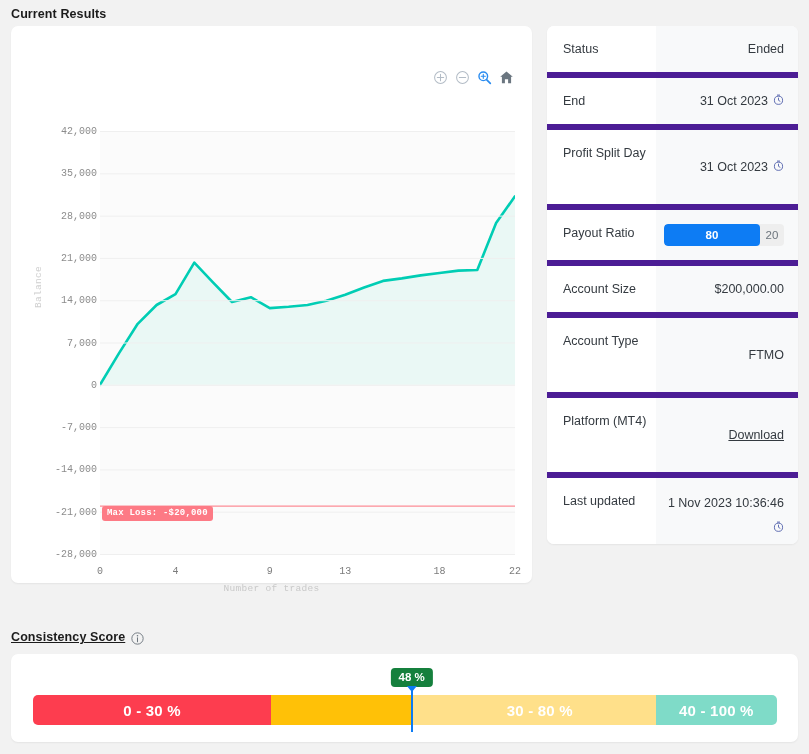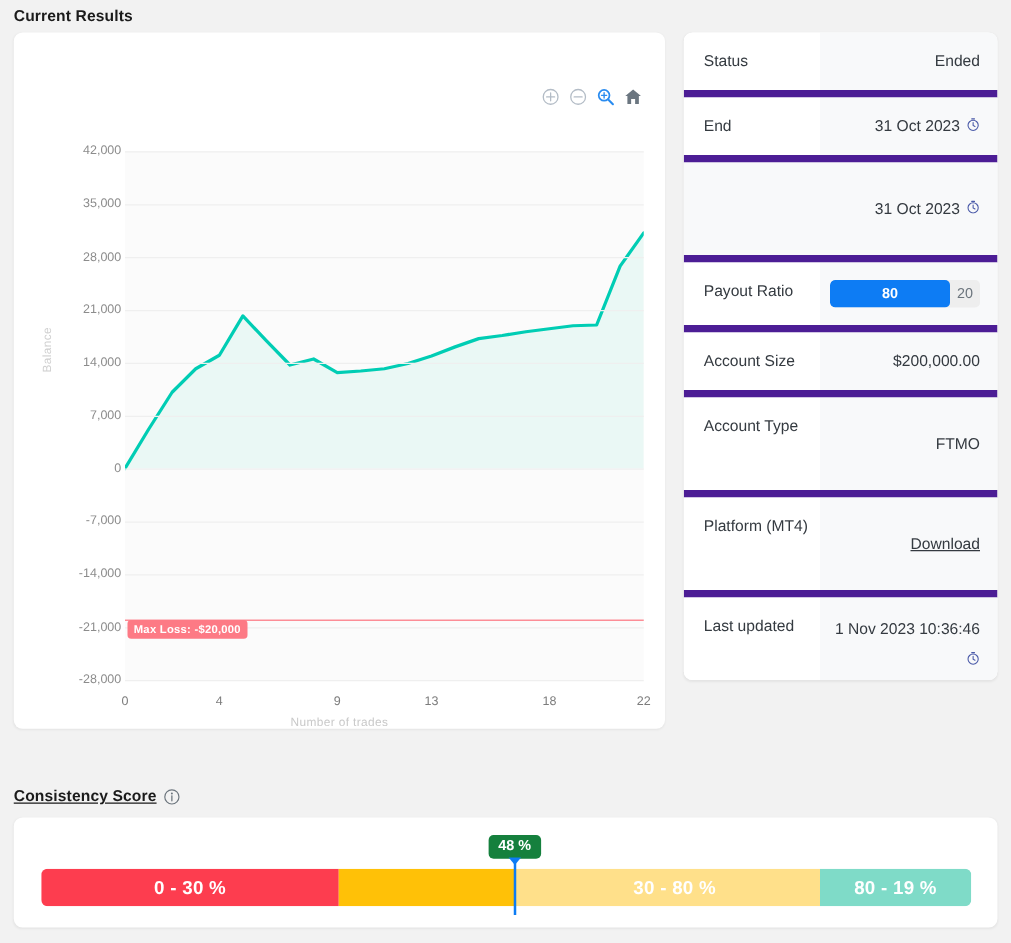--- a/index.html
+++ b/index.html
@@ -39,21 +39,21 @@
   }
 
   
   .chart-toolbar {
     position: absolute;
     right: 18px; top: 44px;
     display: flex; align-items: center; gap: 7px;
   }
   .tb-icon { width: 15px; height: 15px; display: block; cursor: pointer; }
 
-  .plot-wrap { position: absolute; left: 0; top: 0; width: 521px; height: 557px; }
+  .plot-wrap { position: absolute; left: 0; top: 10px; width: 521px; height: 557px; font-family: Liberation Mono, monospace; }
 
   .y-axis-title {
     position: absolute;
     left: 22px; top: 272px;
     transform: rotate(-90deg);
     transform-origin: left top;
     font-size: 9.5px;
     color: #cfcfcf;
     letter-spacing: .3px;
     white-space: nowrap;
@@ -323,20 +323,21 @@
           <div class="info-value">
             <span>31 Oct 2023</span>
             <span class="clock-icon"><svg width="11" height="11" viewBox="0 0 14 14">
                 <circle cx="7" cy="8" r="5.2" fill="none" stroke="#4a5aa8" stroke-width="1.1"></circle>
                 <path d="M7 5.2V8l1.9 1.2" stroke="#4a5aa8" stroke-width="1.1" stroke-linecap="round" fill="none"></path>
                 <path d="M5.6 1.4h2.8" stroke="#4a5aa8" stroke-width="1.2" stroke-linecap="round"></path>
               </svg></span>
           </div>
         </div>
         <div class="info-row">
+          <div class="info-label">Profit Split Day</div>
           <div class="info-value tall">
             <span>31 Oct 2023</span>
             <span class="clock-icon"><svg width="11" height="11" viewBox="0 0 14 14">
                 <circle cx="7" cy="8" r="5.2" fill="none" stroke="#4a5aa8" stroke-width="1.1"></circle>
                 <path d="M7 5.2V8l1.9 1.2" stroke="#4a5aa8" stroke-width="1.1" stroke-linecap="round" fill="none"></path>
                 <path d="M5.6 1.4h2.8" stroke="#4a5aa8" stroke-width="1.2" stroke-linecap="round"></path>
               </svg></span>
           </div>
         </div>
         <div class="info-row">
@@ -389,19 +390,19 @@
         <path d="M7 6.1v4.3" stroke="#6c757d" stroke-width="1.1" stroke-linecap="round"></path>
       </svg>
     </span>
   </div>
 
   <div class="card consistency-card">
     <div class="cbar" id="cbar">
         <div class="cseg" style="background: rgb(253, 61, 79); width: 32%;">0 - 30 %</div>
         <div class="cseg" style="background: rgb(255, 193, 7); width: 18.9%;"></div>
         <div class="cseg" style="background: rgb(255, 224, 138); width: 32.8%; padding-left: 12px;">30 - 80 %</div>
-        <div class="cseg" style="background: rgb(127, 219, 200); width: 16.3%;">80 - 19 %</div>
+        <div class="cseg" style="background: rgb(127, 219, 200); width: 16.3%;">40 - 100 %</div>
       </div>
     <div class="marker" id="cmarker" style="left: 400.696px;"></div>
     <div class="marker-bubble" id="cbubble" style="left: 400.696px;">48 %</div>
   </div>
 
 </div>
 
 </body></html>

